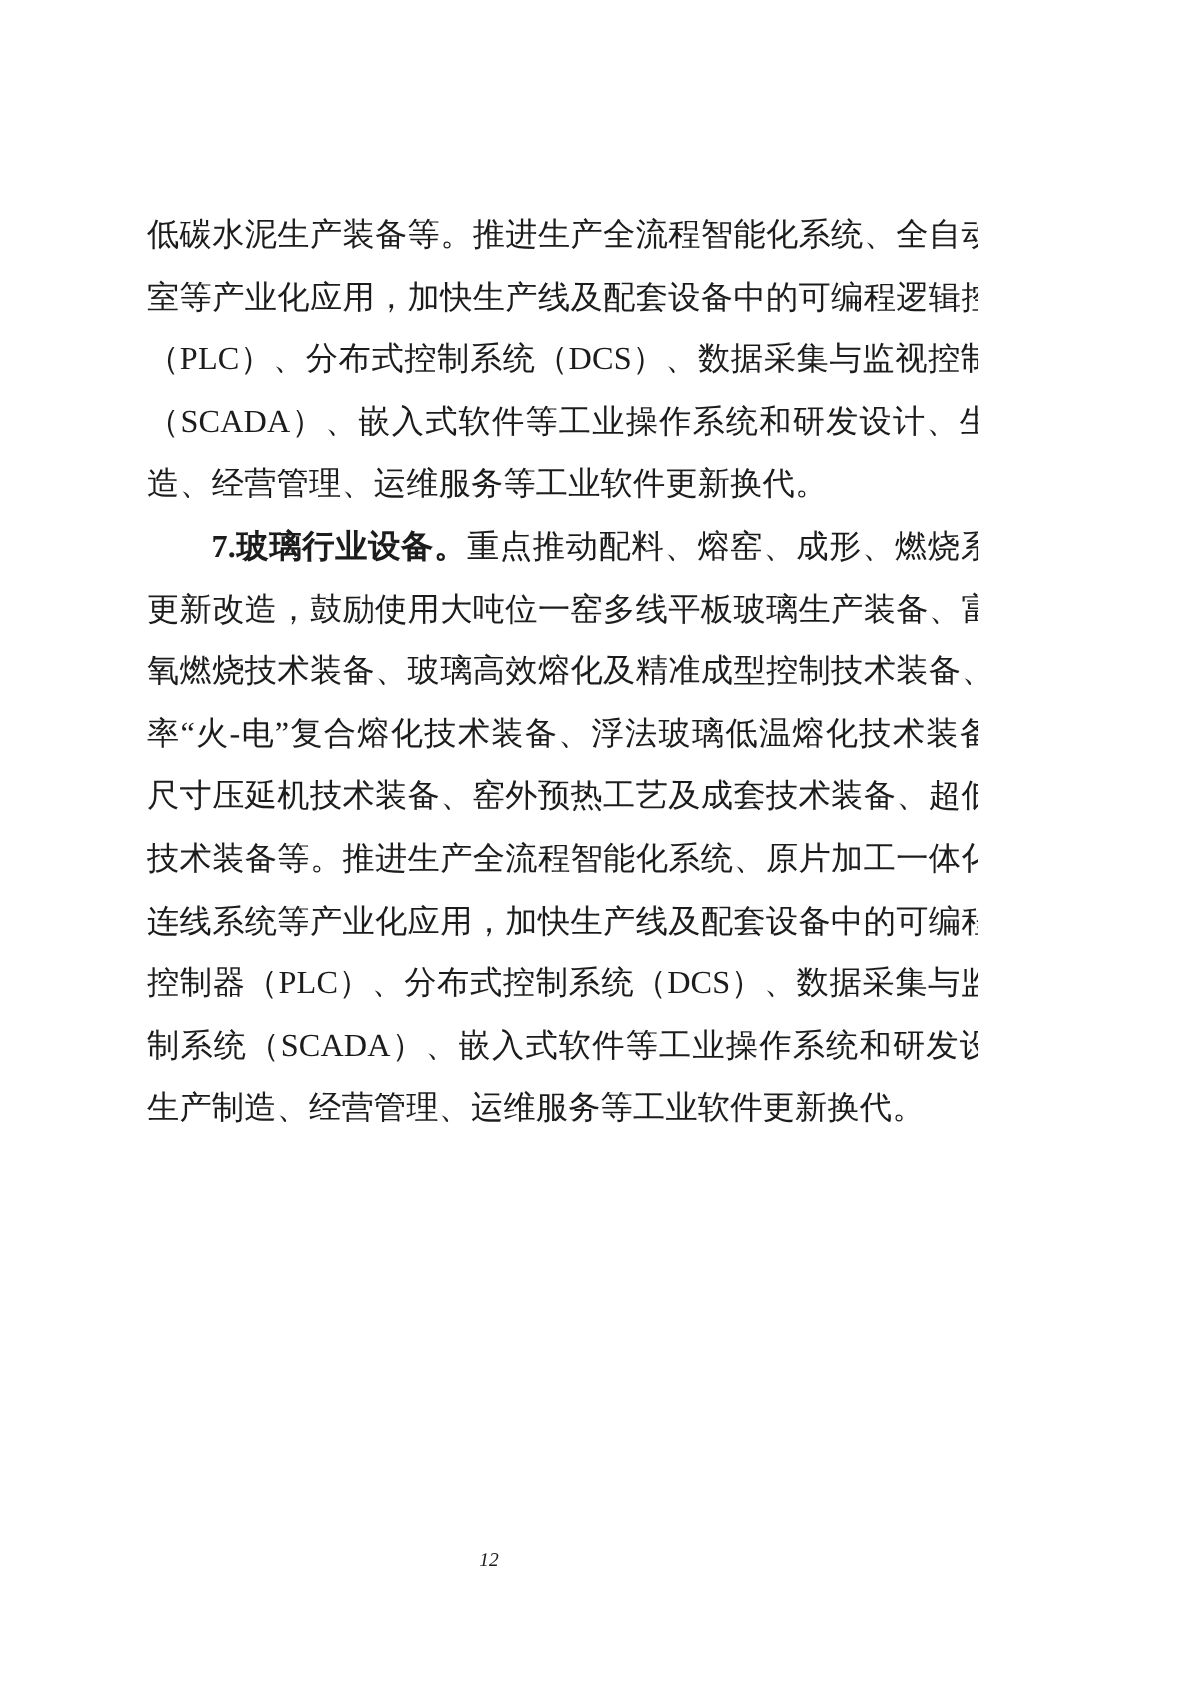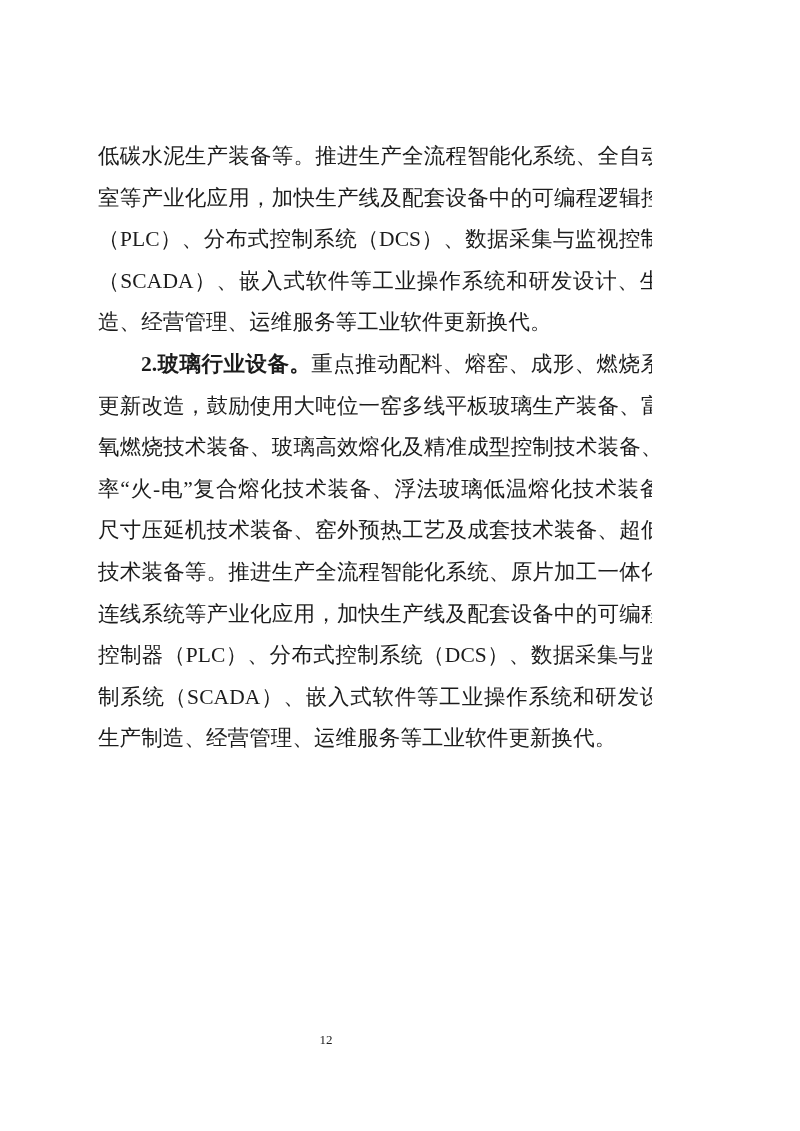--- a/index.html
+++ b/index.html
@@ -45,29 +45,30 @@
   }
   .page-footer {
     position: absolute;
     left: 0;
     top: 1030px;
     width: 100%;
     text-align: center;
     font-size: 13px;
     line-height: 20px;
     color: var(--text);
+    font-style: italic;
   }
 </style>
 </head>
 <body>
 
 <div class="page">
   <div class="content">
 
     <p class="para no-indent"><span>低碳水泥生产装备等。推进生产全流程智能化系统、全自动化验室等产业化应用，加快生产线及配套设备中的可编程逻辑控制器（PLC）、分布式控制系统（DCS）、数据采集与监视控制系统（SCADA）、嵌入式软件等工业操作系统和研发设计、生产制造、经营管理、运维服务等工业软件更新换代。</span></p>
 
-    <p class="para"><span class="para-heading">2.玻璃行业设备。</span><span>重点推动配料、熔窑、成形、燃烧系统等更新改造，鼓励使用大吨位一窑多线平板玻璃生产装备、富氧全氧燃烧技术装备、玻璃高效熔化及精准成型控制技术装备、大功率“火-电”复合熔化技术装备、浮法玻璃低温熔化技术装备、大尺寸压延机技术装备、窑外预热工艺及成套技术装备、超低排放技术装备等。推进生产全流程智能化系统、原片加工一体化智能连线系统等产业化应用，加快生产线及配套设备中的可编程逻辑控制器（PLC）、分布式控制系统（DCS）、数据采集与监视控制系统（SCADA）、嵌入式软件等工业操作系统和研发设计、生产制造、经营管理、运维服务等工业软件更新换代。</span></p>
+    <p class="para"><span class="para-heading">7.玻璃行业设备。</span><span>重点推动配料、熔窑、成形、燃烧系统等更新改造，鼓励使用大吨位一窑多线平板玻璃生产装备、富氧全氧燃烧技术装备、玻璃高效熔化及精准成型控制技术装备、大功率“火-电”复合熔化技术装备、浮法玻璃低温熔化技术装备、大尺寸压延机技术装备、窑外预热工艺及成套技术装备、超低排放技术装备等。推进生产全流程智能化系统、原片加工一体化智能连线系统等产业化应用，加快生产线及配套设备中的可编程逻辑控制器（PLC）、分布式控制系统（DCS）、数据采集与监视控制系统（SCADA）、嵌入式软件等工业操作系统和研发设计、生产制造、经营管理、运维服务等工业软件更新换代。</span></p>
 
 
   </div>
 
   <div class="page-footer">12</div>
 </div>
 
 </body></html>

